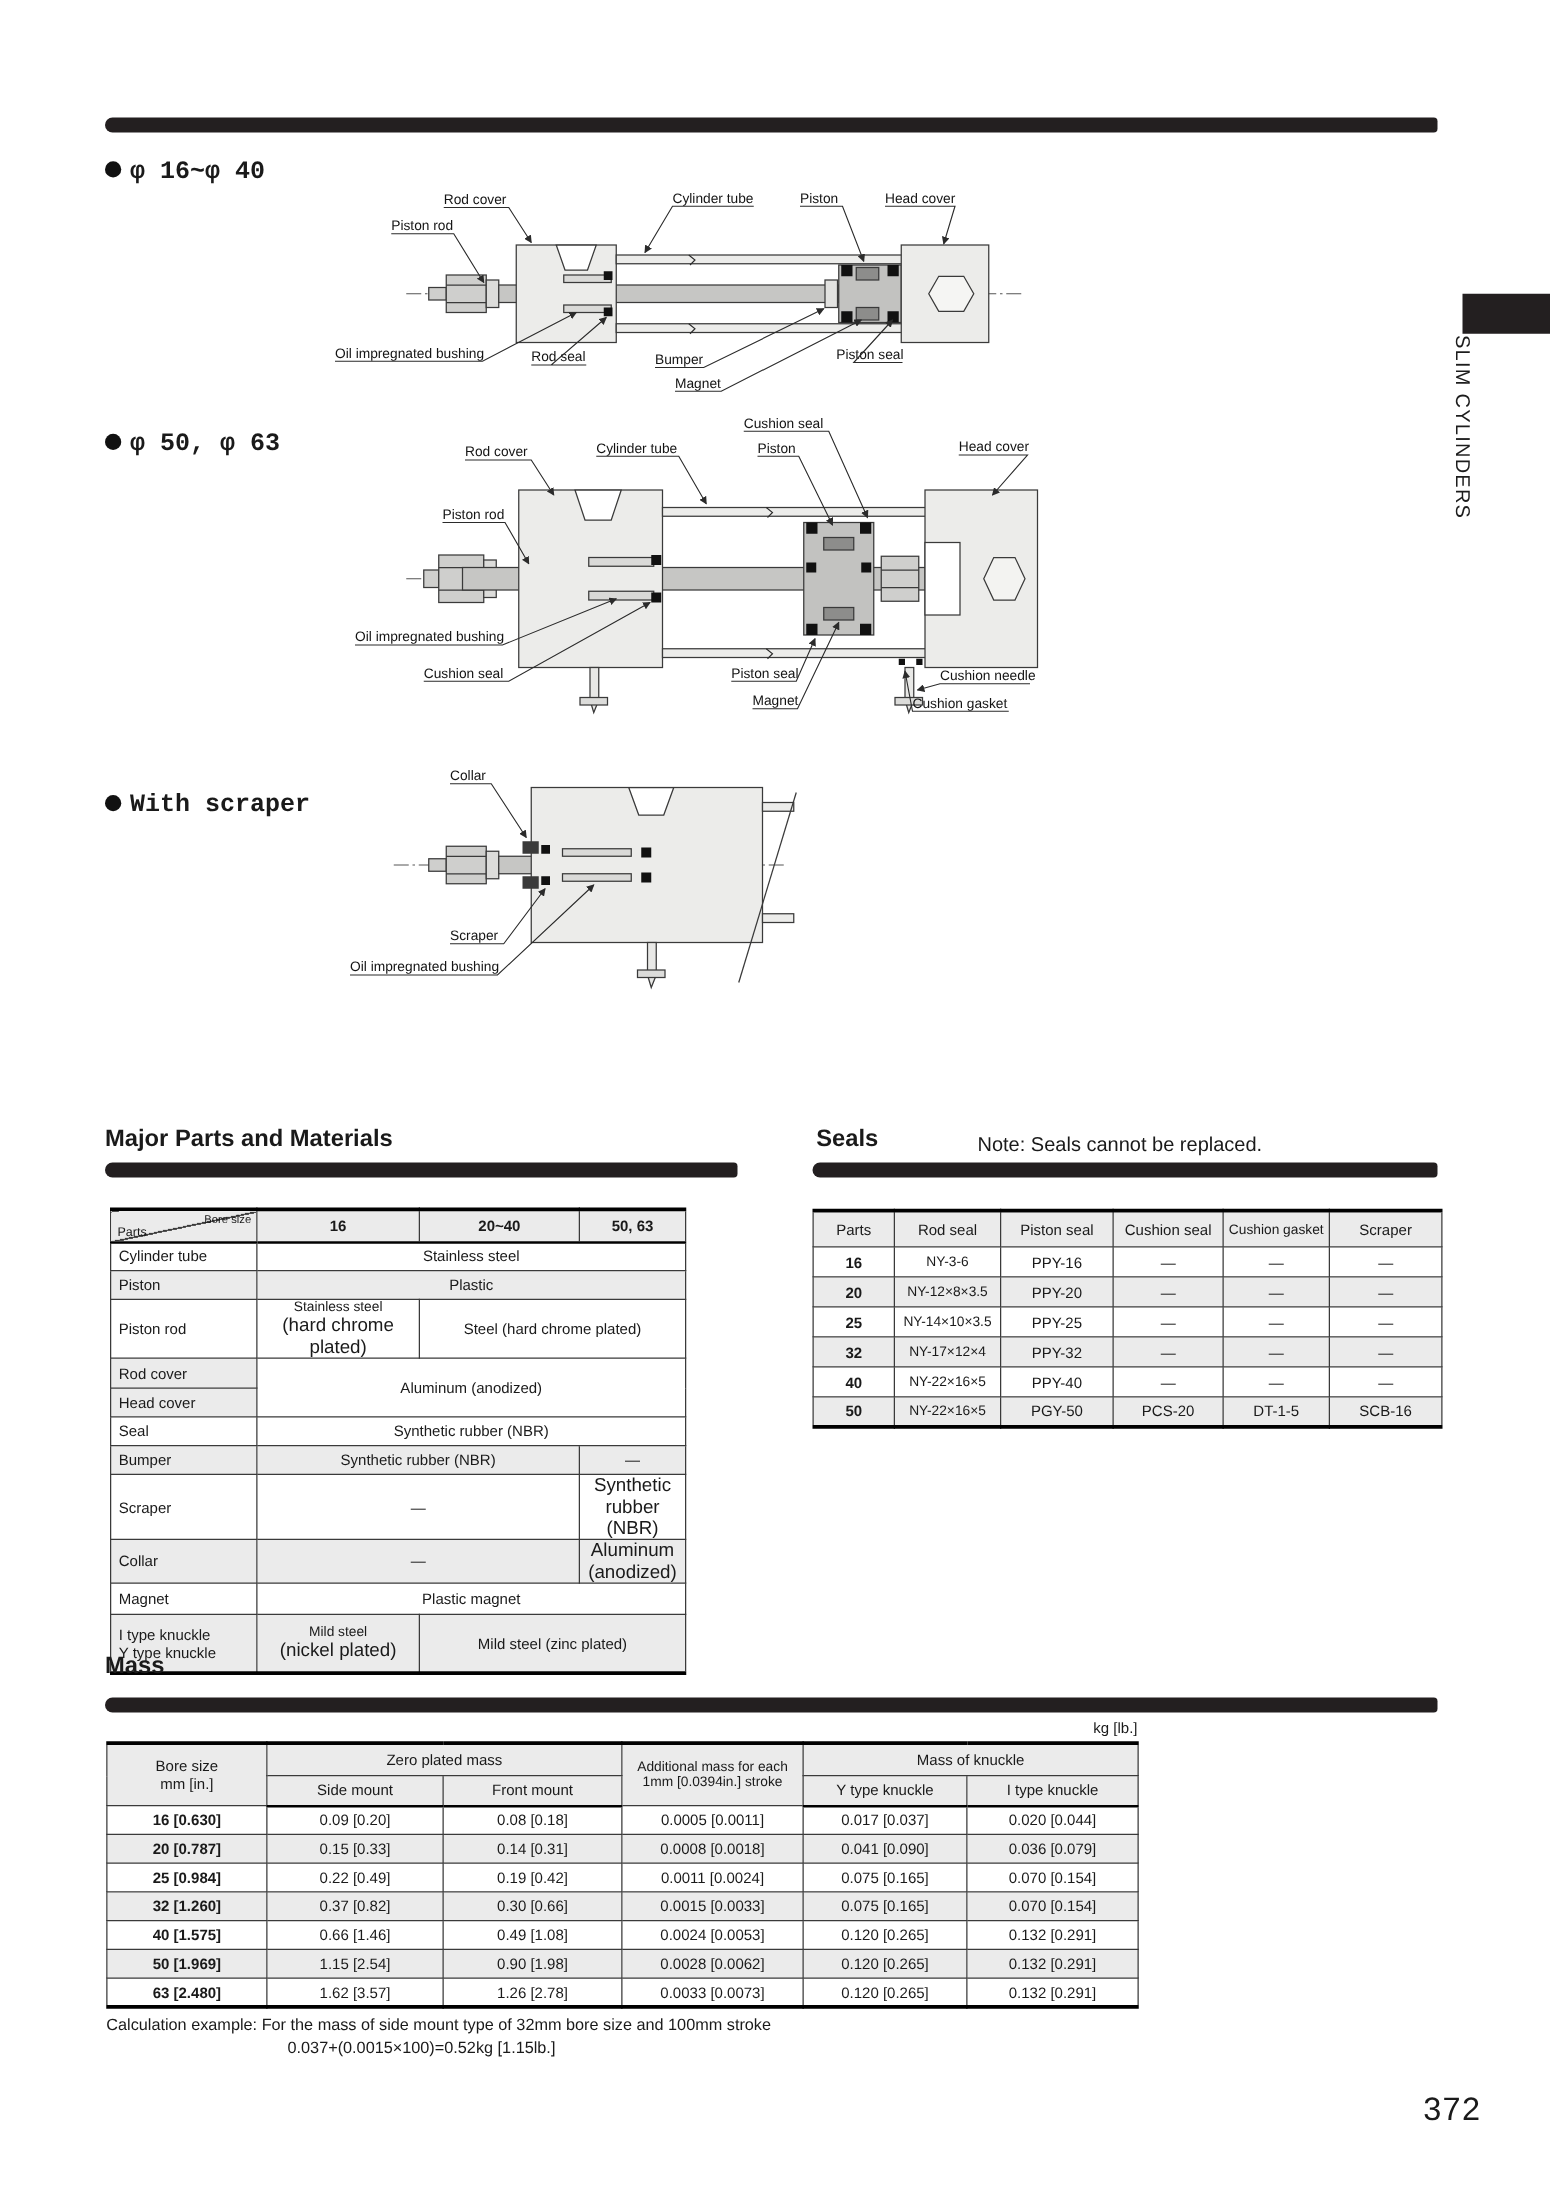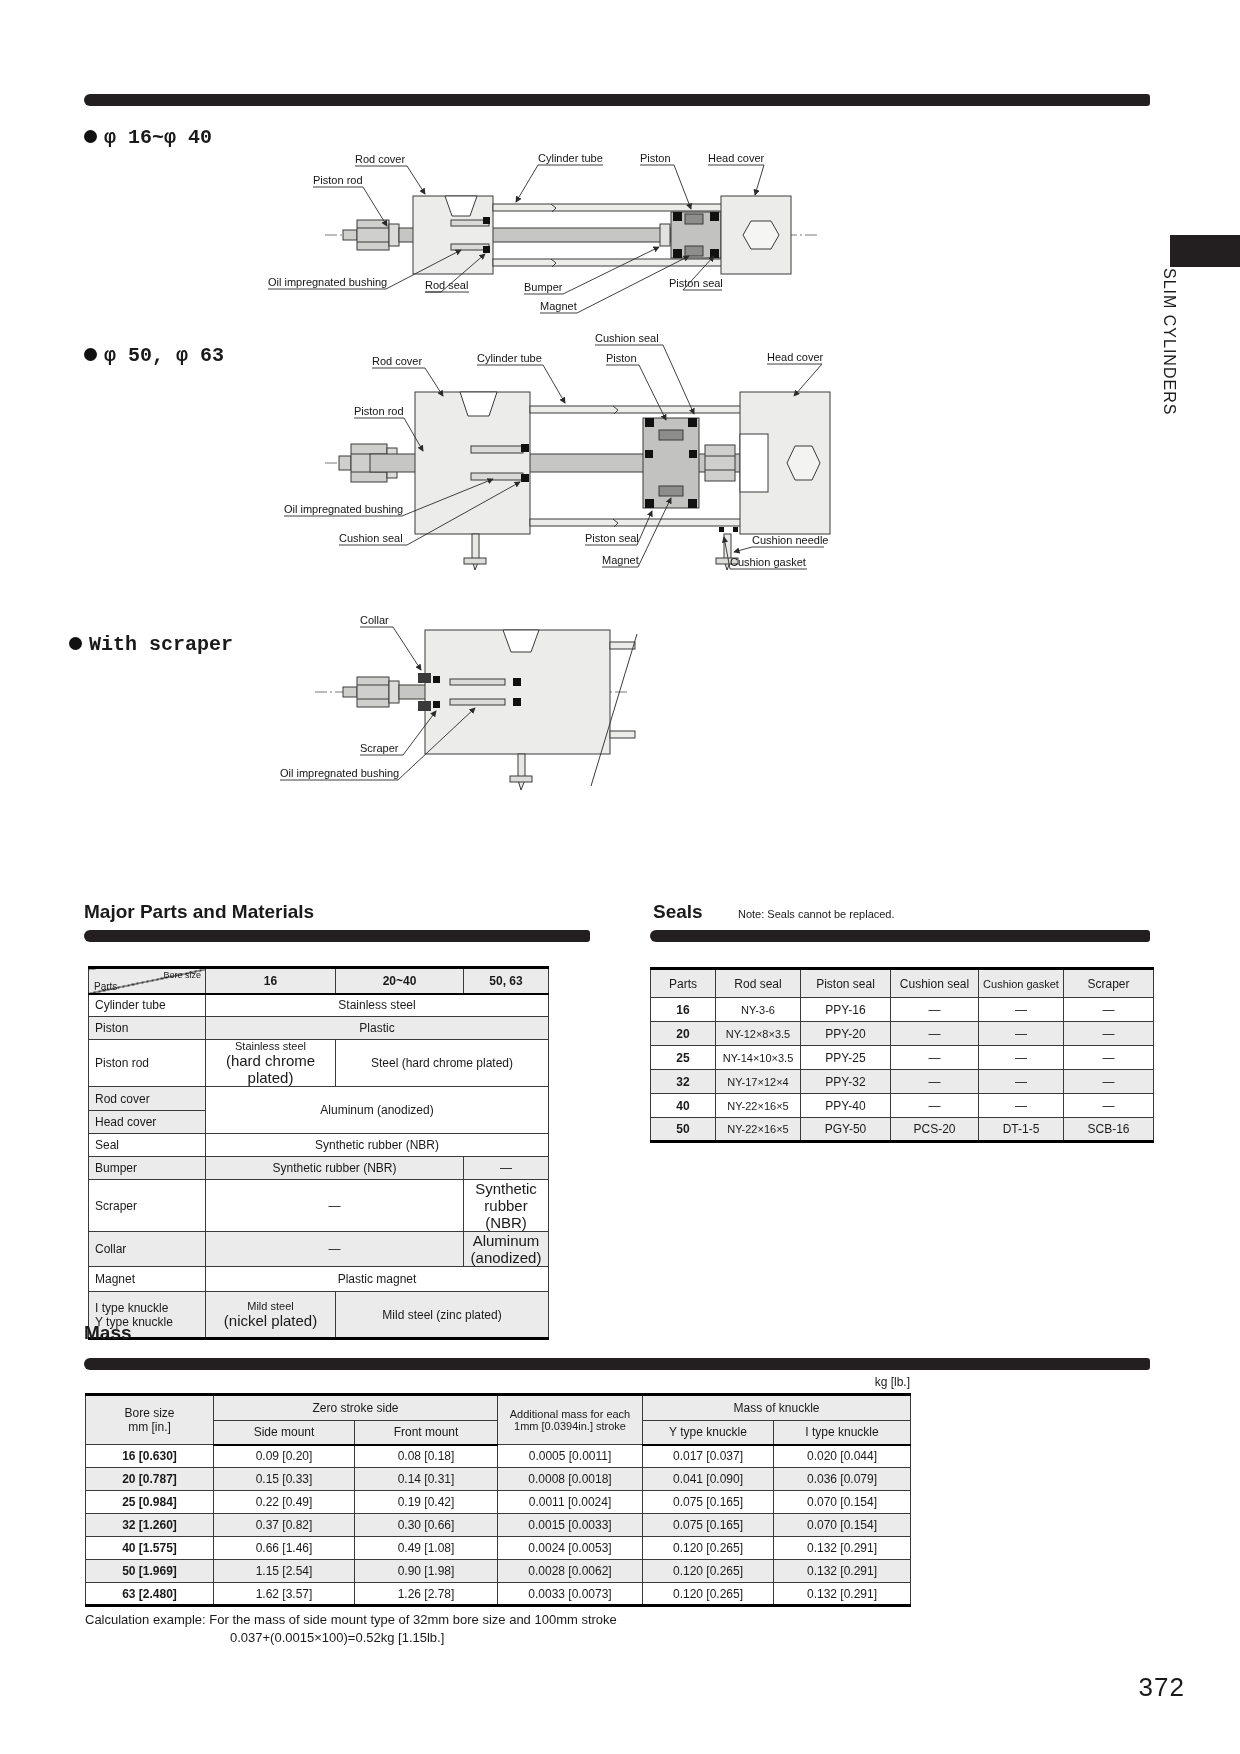--- a/index.html
+++ b/index.html
@@ -5,21 +5,21 @@
   html,body{margin:0;padding:0;background:#fff;}
   .page{position:relative;width:1240px;height:1754px;background:#ffffff;
         font-family:"Liberation Sans","DejaVu Sans",sans-serif;color:#1a1a1a;overflow:hidden;}
   .abs{position:absolute;}
   .main-title{font-size:21px;font-weight:bold;white-space:nowrap;}
   .main-title-note{font-size:13px;font-weight:bold;margin-left:6px;}
   .bar{position:absolute;height:12px;background:#231f20;border-radius:6px 3px 3px 6px;}
   .sec-head{position:absolute;font-size:20px;font-weight:bold;white-space:nowrap;font-family:Liberation Mono, monospace;}
   .sec-head .dot{display:inline-block;width:13px;height:13px;border-radius:50%;background:#111;margin-right:7px;}
   .h2{position:absolute;font-size:19px;font-weight:bold;white-space:nowrap;}
-  .small-note{position:absolute;font-size:11px;white-space:nowrap;}
+  .small-note{position:absolute;font-size:16px;white-space:nowrap;margin-left:44px;}
   .unit{position:absolute;font-size:12px;text-align:right;}
   .pagenum{position:absolute;font-size:26px;letter-spacing:1px;}
   .sidetab-block{position:absolute;left:1170px;top:235px;width:70px;height:32px;background:#231f20;}
   .sidetab-text{position:absolute;left:1160px;top:268px;height:170px;writing-mode:vertical-rl;
                 font-size:16px;letter-spacing:1px;white-space:nowrap;color:#1c1c1c;}
   table.tbl{border-collapse:collapse;table-layout:fixed;position:absolute;font-size:12px;
             border-top:3px solid #000;border-bottom:3px solid #000;}
   .tbl td,.tbl th{border:1px solid #3a3a3a;text-align:center;vertical-align:middle;
                   padding:0 2px;overflow:hidden;font-weight:normal;}
   .tbl .lbl{text-align:left;padding-left:6px;}
@@ -186,21 +186,21 @@
       <polyline class="ln" points="310,215 362,215 377,181" marker-end="url(#a2)"></polyline>
       <text x="327" y="234">Magnet</text>
       <polyline class="ln" points="327,237 363,237 396,168" marker-end="url(#a2)"></polyline>
       <text x="477" y="214">Cushion needle</text>
       <polyline class="ln" points="549,217 477,217 459,222" marker-end="url(#a2)"></polyline>
       <text x="455" y="236">Cushion gasket</text>
       <polyline class="ln" points="532,239 455,239 449,207" marker-end="url(#a2)"></polyline>
     </g>
   </svg>
 
-  <div class="sec-head" style="left:69px;top:633px;text-align:center;">
+  <div class="sec-head" style="left:84px;top:633px;text-align:center;">
     <span class="dot"></span><span>With scraper</span>
   </div>
 
   <svg class="abs" style="left:275px;top:600px;" width="365" height="195" viewBox="0 0 365 195">
     <defs>
         <marker id="a3" viewBox="0 0 8 8" refX="7" refY="4" markerWidth="7" markerHeight="7" orient="auto">
           <path d="M0 0L8 4L0 8z" fill="#2b2b2b"></path>
         </marker>
       </defs>
     <g>
@@ -405,21 +405,21 @@
         <col style="width:145px">
         <col style="width:131px">
         <col style="width:137px">
       </colgroup>
     <thead>
       <tr style="height:26px;">
         <th class="hdr" rowspan="2">
           <div>Bore size</div>
           <div>mm [in.]</div>
         </th>
-        <th class="hdr" colspan="2">Zero stroke side</th>
+        <th class="hdr" colspan="2">Zero plated mass</th>
         <th class="hdr fs11" rowspan="2">
           <div>Additional mass for each</div>
           <div>1mm [0.0394in.] stroke</div>
         </th>
         <th class="hdr" colspan="2">Mass of knuckle</th>
       </tr>
       <tr style="height:24px;padding-left:17px;" class="thick-under">
         <th class="hdr">Side mount</th>
         <th class="hdr">Front mount</th>
         <th class="hdr">Y type knuckle</th>

